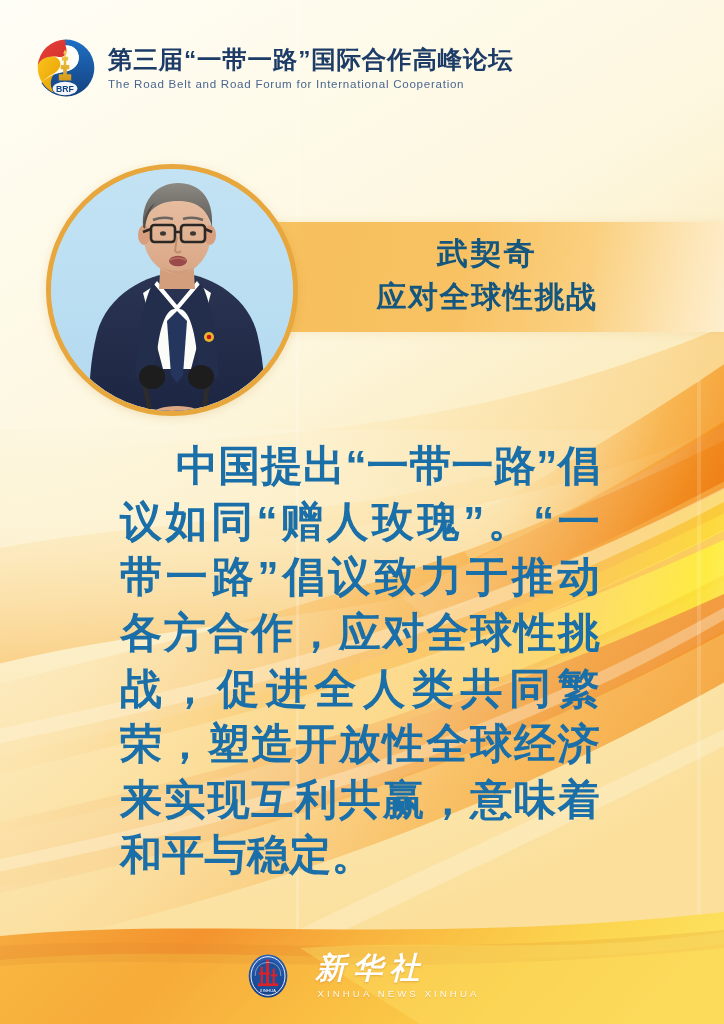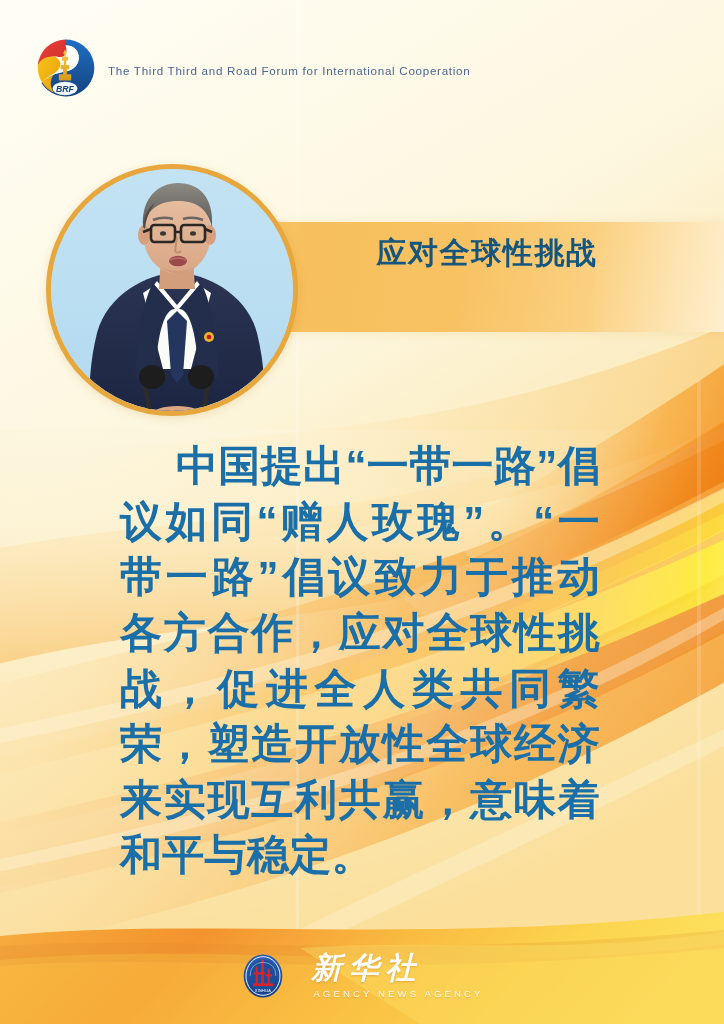--- a/index.html
+++ b/index.html
@@ -27,21 +27,21 @@
     background:
       radial-gradient(150% 90% at 8% 6%, #fffdf2 0%, #fdf8e3 36%, #fcefc9 62%, #fbdf9a 100%);
   }
 
   
   .header {
     position:absolute; top:0; left:0; right:0; height:136px;
     display:flex; align-items:center; padding-left:34px;
     z-index:40;
   }
-  .brf-logo { position:relative; width:62px; height:62px; flex:0 0 auto;font-style:italic; }
+  .brf-logo { position:relative; width:62px; height:62px; flex:0 0 auto; }
   .brf-svg { display:block; width:62px; height:62px; }
   .header-titles { margin-left:12px; display:flex; flex-direction:column; justify-content:center; }
   .title-cn {
     font-size:24.5px; font-weight:bold; color:#1c3c67;
     letter-spacing:0.8px; line-height:1.12; white-space:nowrap;
   }
   .title-en {
     font-size:11.6px; color:#4a6690; letter-spacing:0.72px;
     margin-top:4px; white-space:nowrap;
   }
@@ -238,26 +238,28 @@
 
         <path d="M50,20 L53,27 L51,27 L51,32 L55,32 L55,38 L52,38 L52,45 L57,45 L57,52 L53,52 L53,60
                  L60,60 L60,70 L40,70 L40,60 L47,60 L47,52 L43,52 L43,45 L48,45 L48,38 L45,38 L45,32
                  L49,32 L49,27 L47,27 Z" fill="url(#twG)"></path>
 
         <ellipse cx="50" cy="83" rx="20" ry="11" fill="#ffffff" opacity="0.95"></ellipse>
         <text x="50" y="88" text-anchor="middle" font-family="Liberation Sans, sans-serif" font-size="14" font-weight="bold" fill="#14427f">BRF</text>
       </svg>
     </div>
     <div class="header-titles">
-      <div class="title-en">The Third Third and Road Forum for International Cooperation</div>
+      <div class="title-cn">第三届“一带一路”国际合作高峰论坛</div>
+      <div class="title-en">The Road Belt and Road Forum for International Cooperation</div>
     </div>
   </div>
 
   <div class="name-band"></div>
   <div class="name-text">
+    <div class="name-line">武契奇</div>
     <div class="name-line title-role">应对全球性挑战</div>
   </div>
 
   <div class="portrait-wrap">
     <div class="portrait-ring">
       <div class="portrait-photo">
         <svg viewBox="0 0 252 252" width="252" height="252">
           <defs>
             <linearGradient id="pbg" x1="0" y1="0" x2="0" y2="1">
               <stop offset="0" stop-color="#c3e3f4"></stop>
@@ -369,18 +371,18 @@
           <rect x="30" y="42" width="24" height="5"></rect>
           <rect x="56" y="46" width="14" height="5"></rect>
           <rect x="28" y="66" width="44" height="6"></rect>
           <rect x="46" y="14" width="6" height="10"></rect>
         </g>
         <path d="M22,50 Q22,22 50,20 Q78,22 78,50" fill="none" stroke="#ffffff" stroke-width="1.6" opacity="0.6"></path>
         <text x="50" y="85" text-anchor="middle" font-family="Liberation Sans, sans-serif" font-size="8.5" letter-spacing="0.6" fill="#ffffff">XINHUA</text>
       </svg>
       <div class="xinhua-words">
         <div class="xinhua-cn">新华社</div>
-        <div class="xinhua-en">AGENCY NEWS AGENCY</div>
+        <div class="xinhua-en">XINHUA NEWS XINHUA</div>
       </div>
     </div>
   </div>
 
 </div>
 
 </body></html>

